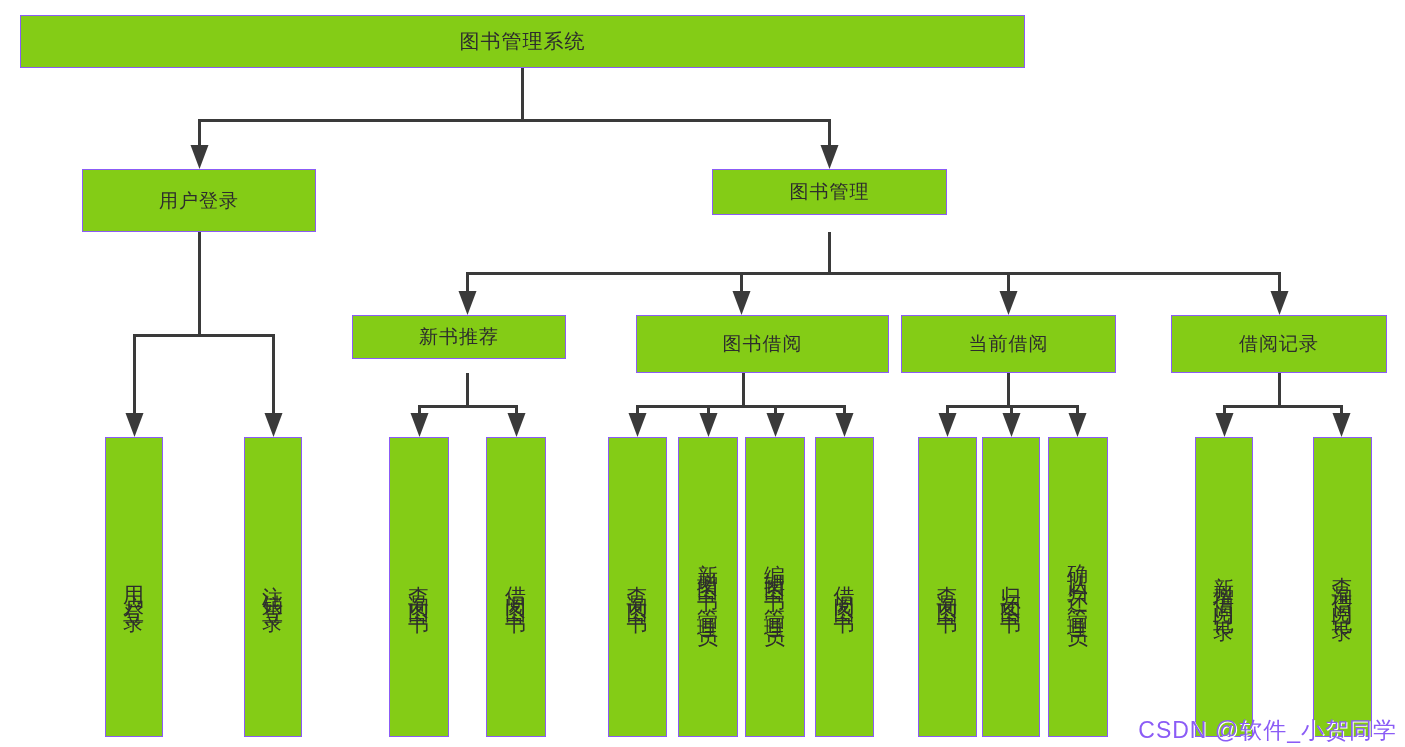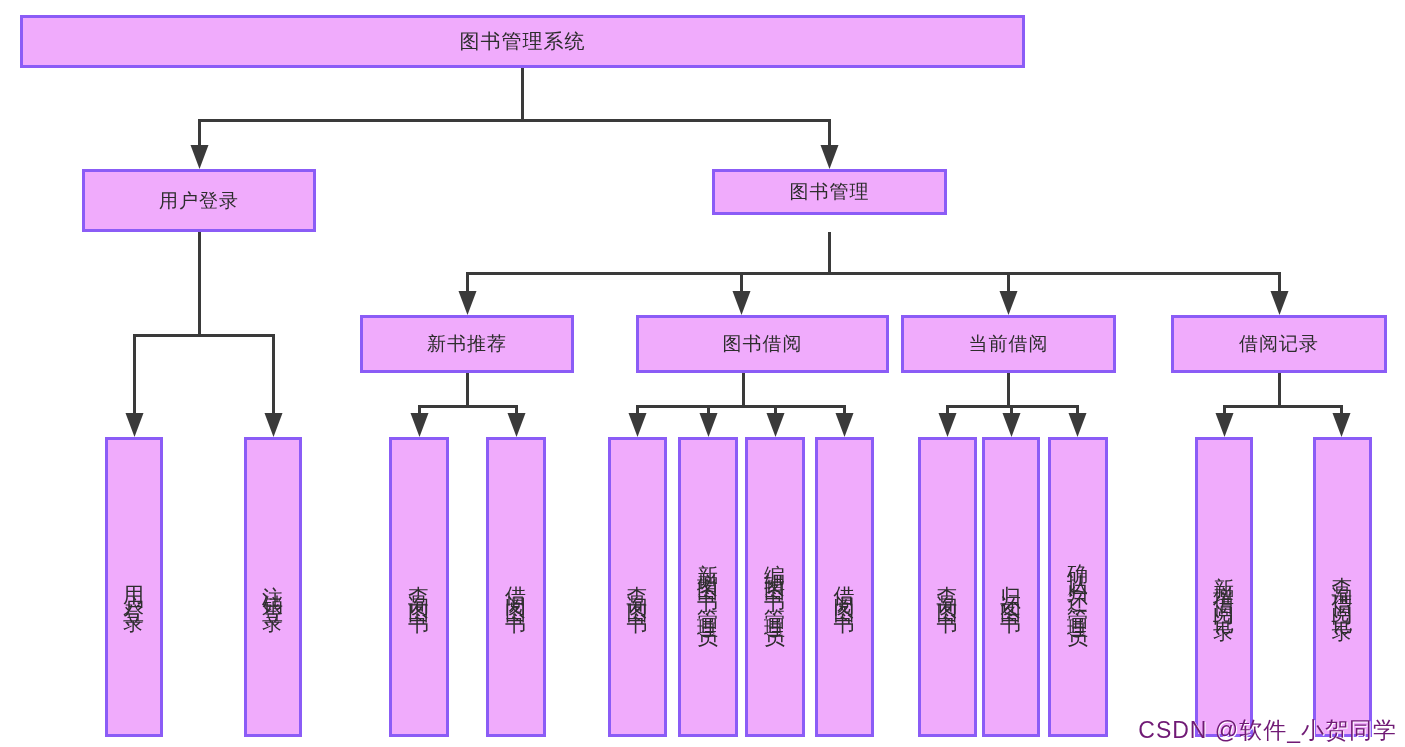--- a/index.html
+++ b/index.html
@@ -10,41 +10,41 @@
     font-family:"Liberation Sans","DejaVu Sans",sans-serif;
     color:#2d2d2d;
     overflow:hidden;
   }
   .wires{position:absolute;left:0;top:0;width:1405px;height:747px;}
   .wires path{fill:none;stroke:#3a3a3a;stroke-width:3;}
   .wires polygon{fill:#3a3a3a;stroke:none;}
   .box{
     position:absolute;
     box-sizing:border-box;
-    background:#f0abfc;
-    border:3px solid #8b5cf6;
+    background:#84cc16;
+    border:1px solid #8b5cf6;
     display:flex;
     align-items:center;
     justify-content:center;
   }
   .h{font-size:19px;letter-spacing:1px;}
   .root{font-size:20px;}
   .v .vtext{
     writing-mode:vertical-rl;
     text-orientation:mixed;
     font-size:21px;
     letter-spacing:9px;
     line-height:1;
     white-space:nowrap;
   }
   .watermark{
     position:absolute;
     right:8px;bottom:1px;
     font-size:23px;
-    color:#701a75;
+    color:#8b5cf6;
     letter-spacing:1px;
     text-shadow:1px 1px 0 #ffffff;
     pointer-events:none;
   }
 </style>
 </head>
 <body>
 
 <div class="canvas">
 
@@ -82,21 +82,21 @@
     <path d="M1279.5,373 V406.5 M1224,406.5 H1341.5 M1224.5,405 V414 M1341.5,405 V414"></path>
     <polygon points="1215.5,413 1233.5,413 1224.5,437"></polygon>
     <polygon points="1332.5,413 1350.5,413 1341.5,437"></polygon>
   </svg>
 
   <div class="box h root" style="left:20px;top:15px;width:1005px;height:53px">图书管理系统</div>
 
   <div class="box h" style="left:82px;top:169px;width:234px;height:63px">用户登录</div>
   <div class="box h" style="left:712px;top:169px;width:235px;height:46px">图书管理</div>
 
-  <div class="box h" style="left:360px;top:315px;width:214px;height:58px">新书推荐</div>
+  <div class="box h" style="left:352px;top:315px;width:214px;height:44px">新书推荐</div>
   <div class="box h" style="left:636px;top:315px;width:253px;height:58px">图书借阅</div>
   <div class="box h" style="left:901px;top:315px;width:215px;height:58px">当前借阅</div>
   <div class="box h" style="left:1171px;top:315px;width:216px;height:58px">借阅记录</div>
 
   <div class="box v" style="left:105px;top:437px;width:58px;height:300px">
     <span class="vtext">用户登录</span>
   </div>
   <div class="box v" style="left:244px;top:437px;width:58px;height:300px">
     <span class="vtext">注销登录</span>
   </div>

